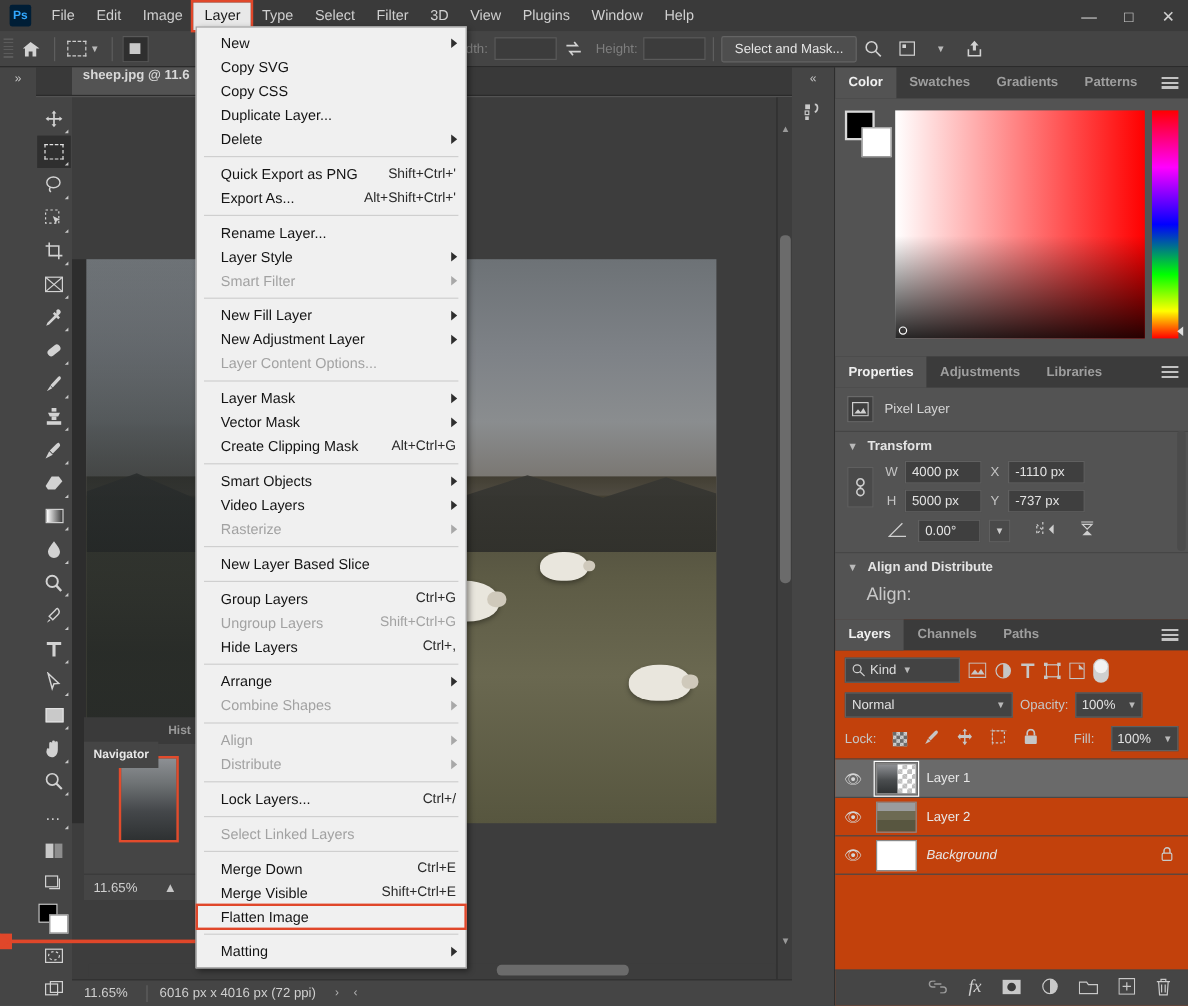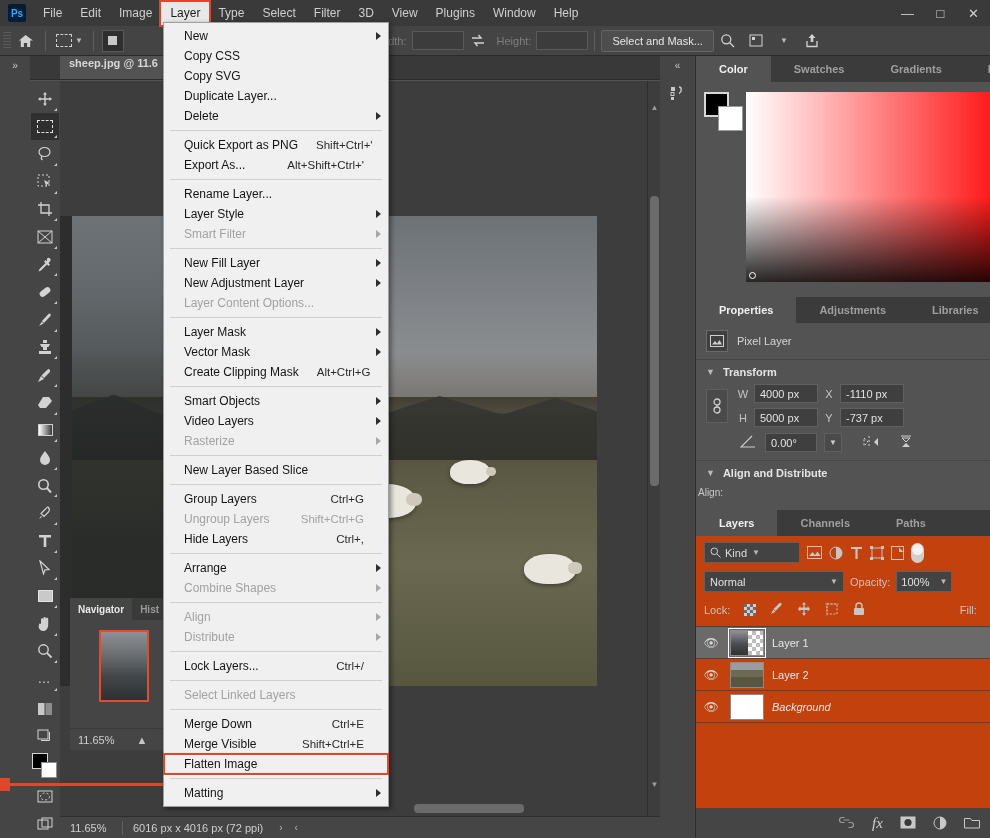--- a/index.html
+++ b/index.html
@@ -207,21 +207,21 @@
   
   .navpanel {
     position: absolute; left: 70px; top: 598px; width: 108px; height: 152px;
     background: #454545; z-index: 7;
   }
   .nav-tabs { display: flex; height: 22px; background: #3a3a3a; }
   .nav-tab {
     padding: 0 8px; height: 22px; display: flex; align-items: center;
     font-size: 10px; font-weight: bold; color: #9a9a9a;
   }
-  .nav-tab.on { background: #454545; color: #e8e8e8; }
+  .nav-tab.on { background: #454545; color: #e8e8e8; margin-top: 20px; }
   .nav-thumb {
     margin: 10px auto 0; width: 50px; height: 72px;
     border: 2px solid #e24b2c;
     background: linear-gradient(180deg,#8d9094 0%, #6f7375 30%, #44474a 65%, #2e3132 100%);
   }
   .nav-foot { position:absolute; bottom:0; left:0; right:0; height:22px;
     display:flex; align-items:center; font-size:11px; color:#d0d0d0;
     border-top:1px solid #3a3a3a; }
   .nav-foot .z { padding-left:8px; }
   
@@ -237,21 +237,21 @@
     width: 36px; height: 36px; display:flex; align-items:center;
     justify-content:center; color:#c9c9c9;
   }
   .panels { flex: 1; display: flex; flex-direction: column; background:#535353; }
   .panel { background: #535353; }
   .panel-tabs {
     display: flex; align-items: stretch; height: 26px;
     background: #3b3b3b; position: relative;
   }
   .panel-tab {
-    padding: 0 23px; display: flex; align-items: center;
+    padding: 0 11px; display: flex; align-items: center;
     font-size: 11px; font-weight: bold; color: #9f9f9f;
   }
   .panel-tab.on { background: #535353; color: #f0f0f0; }
   .panel-menu {
     position: absolute; right: 8px; top: 8px;
     width: 14px; height: 11px;
     background: repeating-linear-gradient(to bottom,#c2c2c2 0 2px, transparent 2px 4px);
   }
   
   .colorbody { height: 215px; background: #535353; display: flex; padding: 10px 8px; }
@@ -292,21 +292,21 @@
   .fieldgrid { display:grid; grid-template-columns: 14px 64px 14px 64px; gap:5px 4px; align-items:center; }
   .flab { font-size:11px; color:#c4c4c4; text-align:center; }
   .fval { background:#3f3f3f; border:1px solid #606060; height:19px;
     display:flex; align-items:center; padding-left:5px; font-size:11px; color:#e2e2e2; }
   .rot-row { display:flex; align-items:center; gap:7px; padding: 2px 10px 8px 42px; }
   .rot-val { background:#3f3f3f; border:1px solid #606060; height:19px; width:52px;
     display:flex; align-items:center; padding-left:5px; font-size:11px; color:#e2e2e2; }
   .rot-caret { width:18px; height:19px; background:#4a4a4a; border:1px solid #606060;
     display:flex; align-items:center; justify-content:center; font-size:8px; color:#cbcbcb; }
   .mini-ic { color:#cfcfcf; width:20px; text-align:center; }
-  .align-body { padding: 2px 2px 12px; font-size:10px; color:#c8c8c8; }
+  .align-body { padding: 2px 26px 12px; font-size:15px; color:#c8c8c8; }
   .pscroll { position:absolute; right:2px; width:7px; background:#4b4b4b; border-radius:3px; }
   
   .layers { flex:1; display:flex; flex-direction:column; background:#c2410c; }
   .filterrow { display:flex; align-items:center; gap:7px; padding:6px 8px; }
   .kindsel { background:#434343; border:1px solid #606060; height:21px; width:96px;
     display:flex; align-items:center; gap:5px; padding:0 5px; font-size:11px; color:#dcdcdc;
     justify-content:flex-start; }
   .fic { color:#c6c6c6; display:flex; align-items:center; }
   .toggle { width:13px; height:20px; background:#cfcfcf; border-radius:7px; position:relative; }
   .toggle::after { content:''; position:absolute; left:1px; top:1px; width:11px; height:11px;
@@ -354,21 +354,21 @@
   .dropdown {
     position:absolute; left:163px; top:22px; width:226px;
     background:#f0f0f0; color:#141414;
     border:1px solid #a0a0a0;
     box-shadow: 2px 2px 5px rgba(0,0,0,.45);
     z-index: 60; padding: 3px 0;
     font-size: 12px;
   }
   .mrow {
     height:20px; display:flex; align-items:center;
-    padding: 0 24px 0 20px; position:relative; white-space:nowrap;
+    padding: 0 8px 0 20px; position:relative; white-space:nowrap;
   }
   .mrow .lbl { flex:0 0 auto; }
   .mrow .acc { margin-left:auto; padding-left:18px; color:#2a2a2a; font-size:11.5px; }
   .mrow.dis .lbl, .mrow.dis .acc { color:#a2a2a2; }
   .mrow .arr {
     position:absolute; right:7px; top:50%; transform:translateY(-50%);
     width:0;height:0;border-top:4px solid transparent;border-bottom:4px solid transparent;
     border-left:5px solid #2e2e2e;
   }
   .mrow.dis .arr { border-left-color:#a8a8a8; }
@@ -940,24 +940,24 @@
     </div>
   </div>
 </div>
 
 <div class="dropdown" id="layer-dropdown">
     <div class="mrow">
       <span class="lbl">New</span>
       <span class="arr"></span>
     </div>
     <div class="mrow">
+      <span class="lbl">Copy SVG</span>
+    </div>
+    <div class="mrow">
       <span class="lbl">Copy CSS</span>
-    </div>
-    <div class="mrow">
-      <span class="lbl">Copy SVG</span>
     </div>
     <div class="mrow">
       <span class="lbl">Duplicate Layer...</span>
     </div>
     <div class="mrow">
       <span class="lbl">Delete</span>
       <span class="arr"></span>
     </div>
     <div class="msep"></div>
     <div class="mrow">

